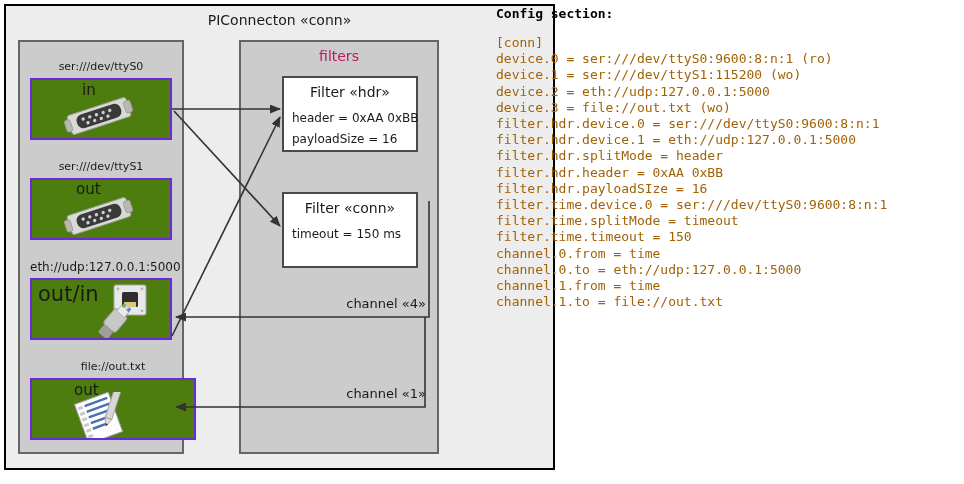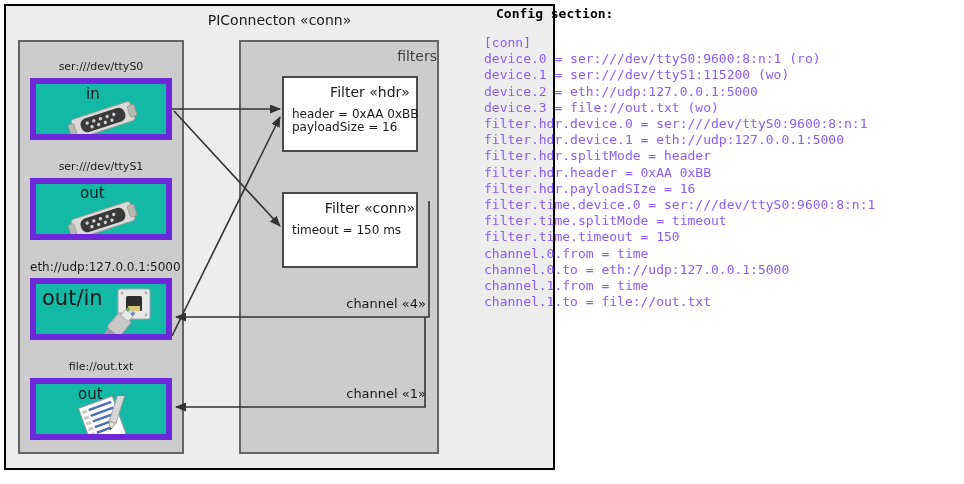--- a/index.html
+++ b/index.html
@@ -9,54 +9,54 @@
   
   #diagram{position:absolute;left:4px;top:4px;width:551px;height:466px;}
   .outer-frame{position:absolute;left:0;top:0;width:100%;height:100%;
        background:#ededed;border:2px solid #000000;box-sizing:border-box;}
   .frame-title{position:absolute;left:0;top:8px;width:100%;text-align:center;
        font-size:14px;color:#1a1a1a;}
 
   
   .panel{position:absolute;background:#cccccc;border:2px solid #666666;
        box-sizing:border-box;}
-  .panel-title{position:absolute;left:0;top:6px;width:100%;text-align:right;
-       font-size:14px;color:#404040;}
+  .panel-title{position:absolute;left:0;top:6px;width:100%;text-align:center;
+       font-size:14px;color:#be185d;}
 
   
   .device{position:absolute;}
   .device-label{position:absolute;left:0;top:0;width:100%;text-align:center;
        font-size:11px;color:#1a1a1a;white-space:nowrap;}
   .device-box{position:absolute;left:0;top:18px;width:100%;height:62px;
-       background:#14b8a6;border:6px solid #6d28d9;box-sizing:border-box;
+       background:#4d7c0f;border:2px solid #6d28d9;box-sizing:border-box;
        overflow:hidden;}
   .device-dir{position:absolute;font-size:15px;color:#1a1a1a;z-index:3;}
 
   
   .filter{position:absolute;background:#ffffff;border:2px solid #4a4a4a;
        box-sizing:border-box;}
   .filter-title{position:absolute;left:0;top:6px;width:100%;text-align:center;
-       font-size:14px;color:#1a1a1a;padding-left:20px;}
+       font-size:14px;color:#1a1a1a;}
   .filter-props{position:absolute;left:8px;top:30px;font-size:12px;
-       line-height:13px;color:#1a1a1a;}
+       line-height:21px;color:#1a1a1a;}
 
   
   .channel-label{position:absolute;font-size:13px;color:#1a1a1a;
        text-align:right;}
 
   
   #edges{position:absolute;left:0;top:0;width:466px;height:466px;
        pointer-events:none;}
 
   
   #config{position:absolute;left:484px;top:6px;width:476px;}
   .config-heading{font-family:"DejaVu Sans Mono","Liberation Mono",monospace;
        font-size:13px;font-weight:bold;color:#000;margin:0 0 14px 12px;}
   .config-body{font-family:"DejaVu Sans Mono","Liberation Mono",monospace;
-       font-size:13px;line-height:16.2px;color:#8b5cf6;white-space:pre;margin:0;}
+       font-size:13px;line-height:16.2px;color:#a16207;white-space:pre;margin:12px;}
 
   
   .icon-serial{position:absolute;left:30px;top:14px;width:74px;height:44px;}
   .icon-eth{position:absolute;left:52px;top:4px;width:78px;height:56px;}
   .icon-file{position:absolute;left:38px;top:12px;width:62px;height:48px;}
 </style>
 </head>
 <body>
 
 <div id="diagram">
@@ -138,21 +138,21 @@
           <rect x="25" y="20" width="10" height="8" fill="#eaeaea" stroke="#a5a5a5" stroke-width="0.8"></rect>
           <rect x="25.5" y="17" width="3" height="4" fill="#6fae5f"></rect>
           <rect x="29" y="17" width="3" height="4" fill="#d2d2d2"></rect>
           <rect x="32" y="17" width="3" height="4" fill="#5f87c8"></rect>
           <rect x="24" y="46" width="12" height="10" rx="2" fill="#9f9f9f"></rect>
         </g>
       </svg>
     </div>
   </div>
 
-  <div class="device" style="left:26px;top:356px;width:142px;height:82px;">
+  <div class="device" style="left:26px;top:356px;width:142px;height:82px;padding-left:24px;">
     <div class="device-label">file://out.txt</div>
     <div class="device-box">
       <div class="device-dir" style="left:42px;top:1px;">out</div>
       <svg class="icon-file" viewBox="0 0 62 48">
         <g transform="rotate(-20 31 24)">
           <rect x="10" y="4" width="36" height="42" fill="#fdfdfd" stroke="#9a9a9a" stroke-width="1"></rect>
           <g fill="#c9c9c9">
             <rect x="12" y="8" width="5" height="3"></rect>
               <rect x="12" y="14" width="5" height="3"></rect>
             <rect x="12" y="20" width="5" height="3"></rect>

